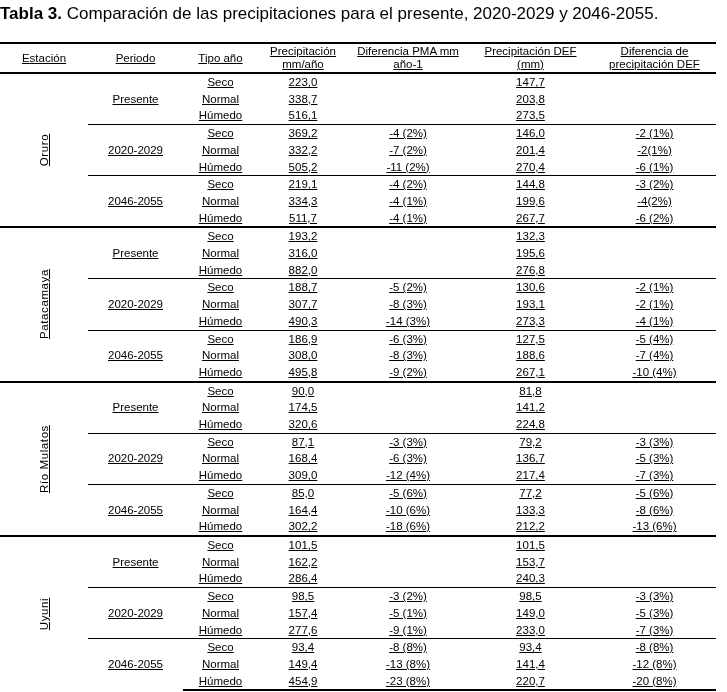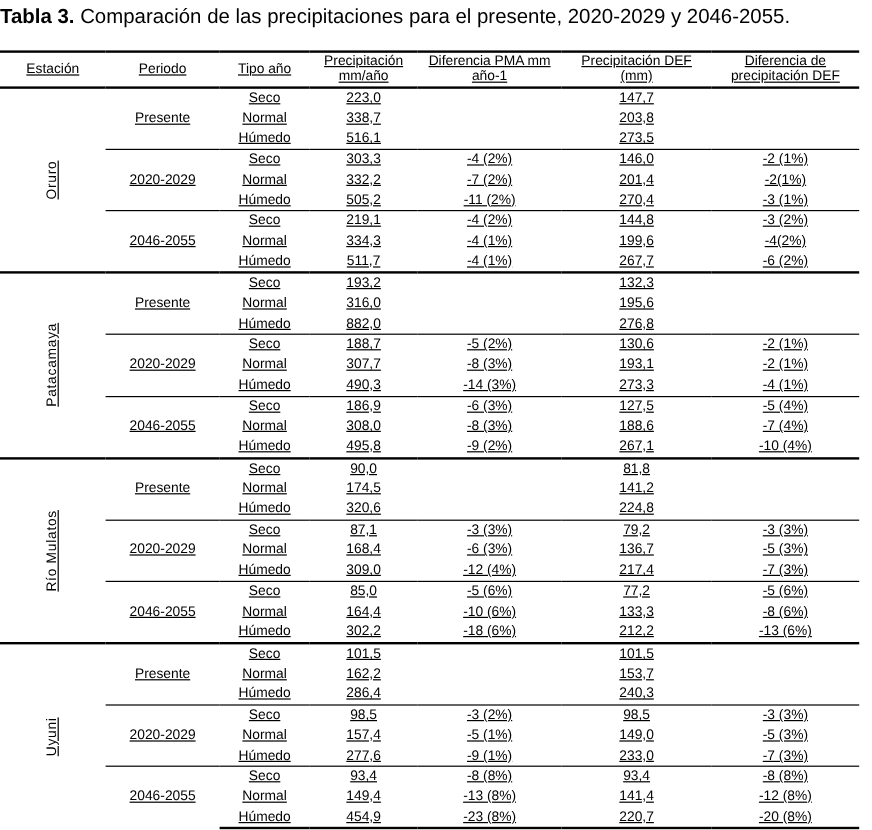--- a/index.html
+++ b/index.html
@@ -106,38 +106,38 @@
         <tr>
           <td>Húmedo</td>
           <td>516,1</td>
           <td></td>
           <td>273,5</td>
           <td></td>
         </tr>
         <tr class="period-start">
           <td rowspan="3">2020-2029</td>
           <td>Seco</td>
-          <td>303,3</td>
+          <td>369,2</td>
           <td>-4 (2%)</td>
           <td>146,0</td>
           <td>-2 (1%)</td>
         </tr>
         <tr>
           <td>Normal</td>
           <td>332,2</td>
           <td>-7 (2%)</td>
           <td>201,4</td>
           <td>-2(1%)</td>
         </tr>
         <tr>
           <td>Húmedo</td>
           <td>505,2</td>
           <td>-11 (2%)</td>
           <td>270,4</td>
-          <td>-3 (1%)</td>
+          <td>-6 (1%)</td>
         </tr>
         <tr class="period-start">
           <td rowspan="3">2046-2055</td>
           <td>Seco</td>
           <td>219,1</td>
           <td>-4 (2%)</td>
           <td>144,8</td>
           <td>-3 (2%)</td>
         </tr>
         <tr>

